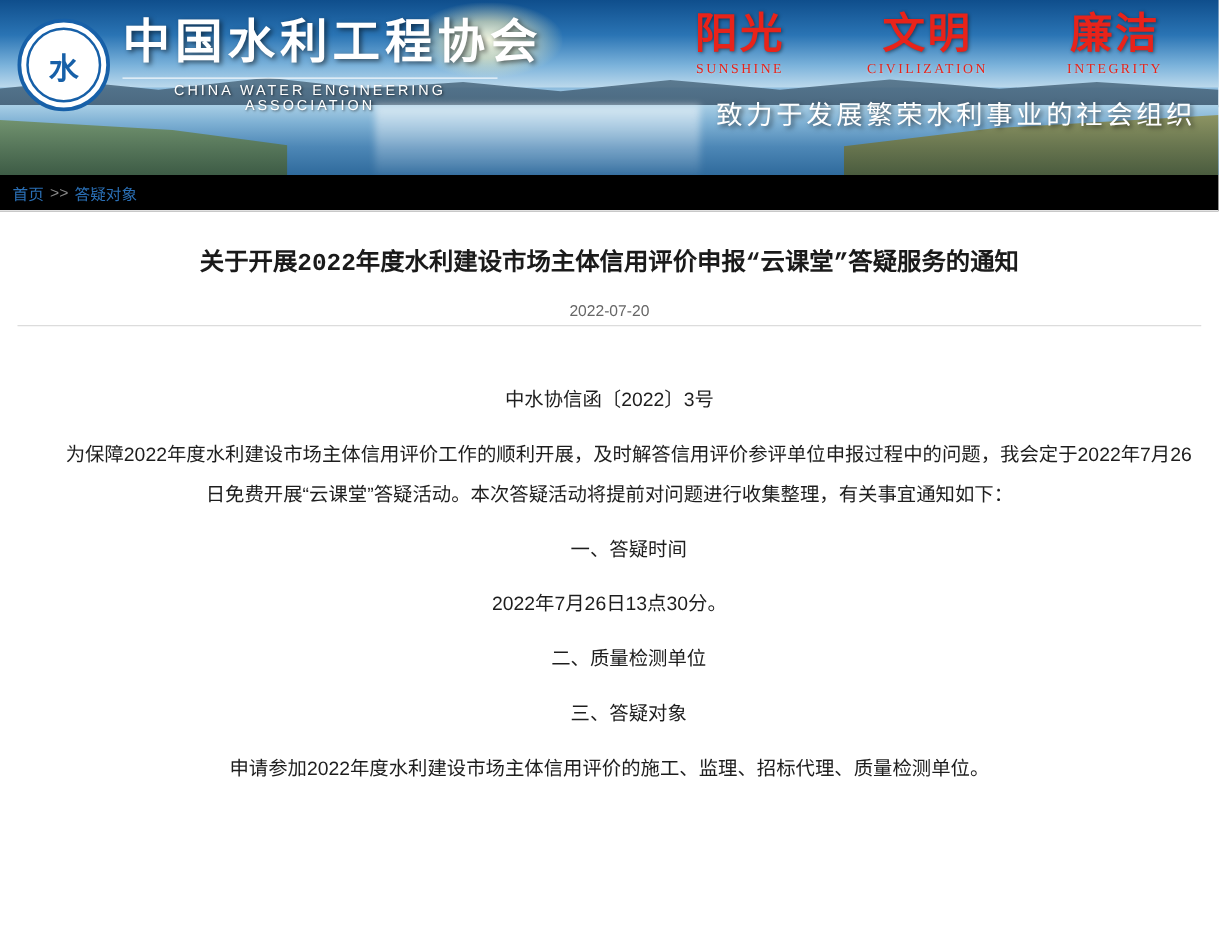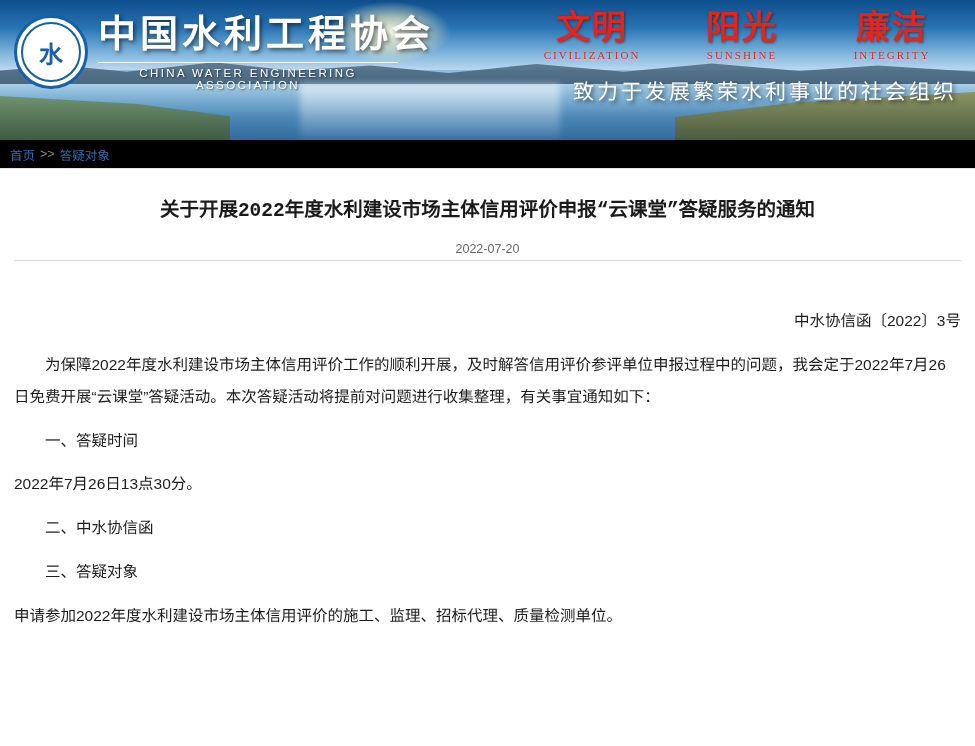--- a/index.html
+++ b/index.html
@@ -169,21 +169,21 @@
     margin-top: 16px;
     padding-bottom: 4px;
     border-bottom: 1px solid #dcdcdc;
   }
   .art-body {
     font-size: 15.5px;
     color: #1d1d1d;
     line-height: 2.05;
     padding-top: 10px;
   }
-  .art-body p { margin: 12px 0; }
+  .art-body p { margin: 12px 0; text-align: center; }
   .p-doc-no { text-align: right; margin-top: 34px !important; }
   .p-indent { text-indent: 2em; }
   .p-sect { text-indent: 2em; }
 </style>
 </head>
 <body>
 
 <div id="page">
 
   <div class="banner">
@@ -200,26 +200,26 @@
       </div>
       <div class="logo-text">
         <div class="logo-cn">中国水利工程协会</div>
         <div class="logo-en">CHINA WATER ENGINEERING ASSOCIATION</div>
       </div>
     </div>
 
     <div class="slogan">
       <div class="slogan-row">
         <div class="slogan-item">
+          <div class="slogan-cn">阳光</div>
+          <div class="slogan-en">SUNSHINE</div>
+        </div>
+        <div class="slogan-item">
           <div class="slogan-cn">文明</div>
           <div class="slogan-en">CIVILIZATION</div>
-        </div>
-        <div class="slogan-item">
-          <div class="slogan-cn">阳光</div>
-          <div class="slogan-en">SUNSHINE</div>
         </div>
         <div class="slogan-item">
           <div class="slogan-cn">廉洁</div>
           <div class="slogan-en">INTEGRITY</div>
         </div>
       </div>
       <div class="slogan-sub">致力于发展繁荣水利事业的社会组织</div>
     </div>
   </div>
 
@@ -233,20 +233,20 @@
     <h1 class="art-title">关于开展2022年度水利建设市场主体信用评价申报“云课堂”答疑服务的通知</h1>
     <div class="art-date">2022-07-20</div>
 
     <div class="art-body">
       <p class="p-doc-no">中水协信函〔2022〕3号</p>
       <p class="p-indent">为保障2022年度水利建设市场主体信用评价工作的顺利开展，及时解答信用评价参评单位申报过程中的问题，我会定于2022年7月26日免费开展“云课堂”答疑活动。本次答疑活动将提前对问题进行收集整理，有关事宜通知如下：</p>
 
       <p class="p-sect">一、答疑时间</p>
       <p>2022年7月26日13点30分。</p>
 
-      <p class="p-sect">二、中水协信函</p>
+      <p class="p-sect">二、质量检测单位</p>
 
       <p class="p-sect">三、答疑对象</p>
       <p>申请参加2022年度水利建设市场主体信用评价的施工、监理、招标代理、质量检测单位。</p>
 
     </div>
   </div>
 </div>
 
 </body></html>

